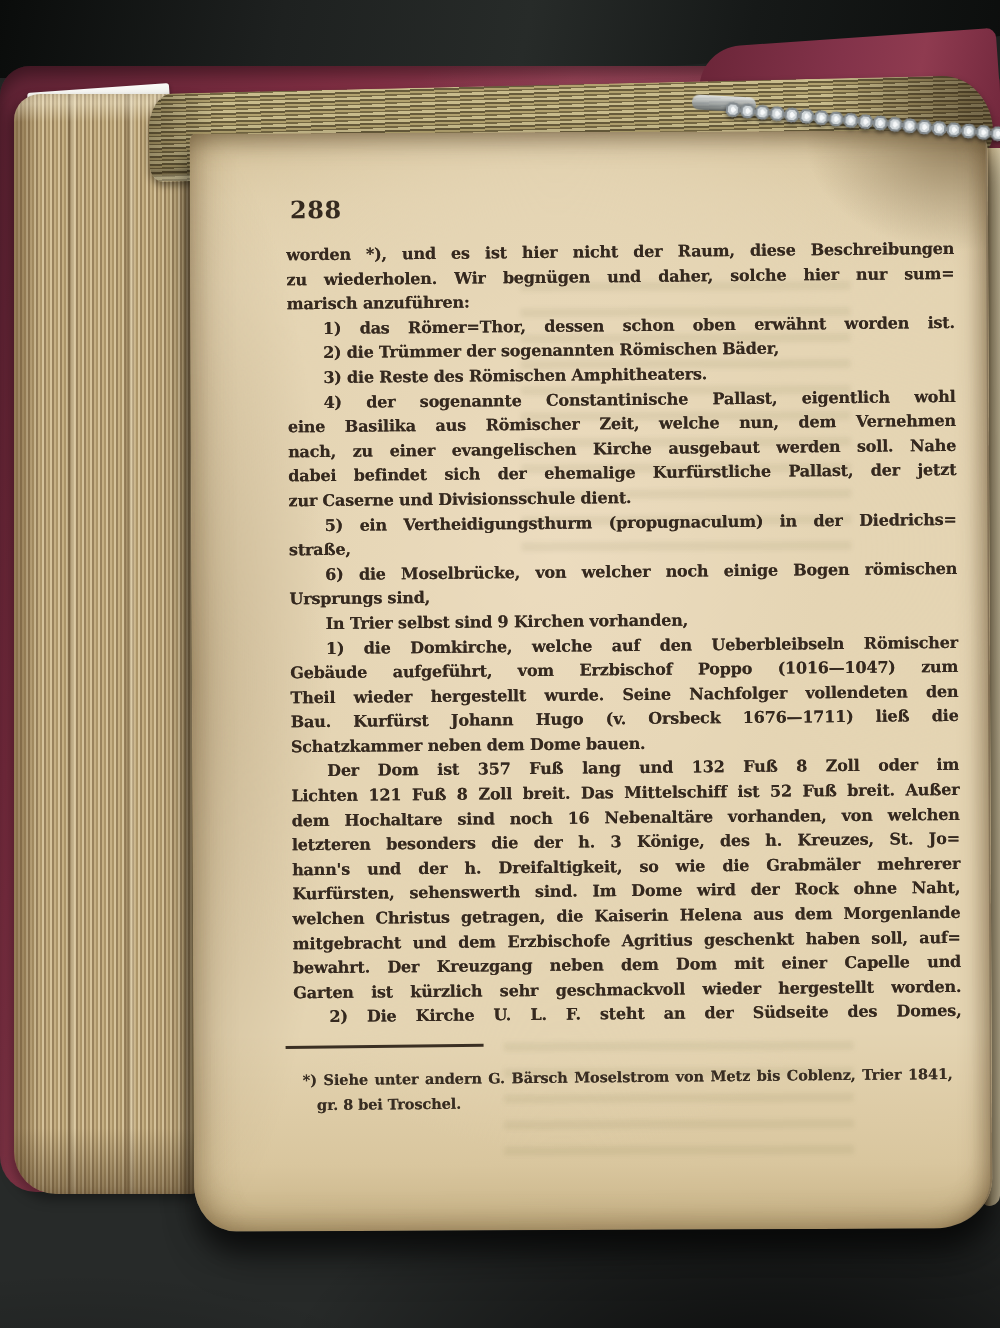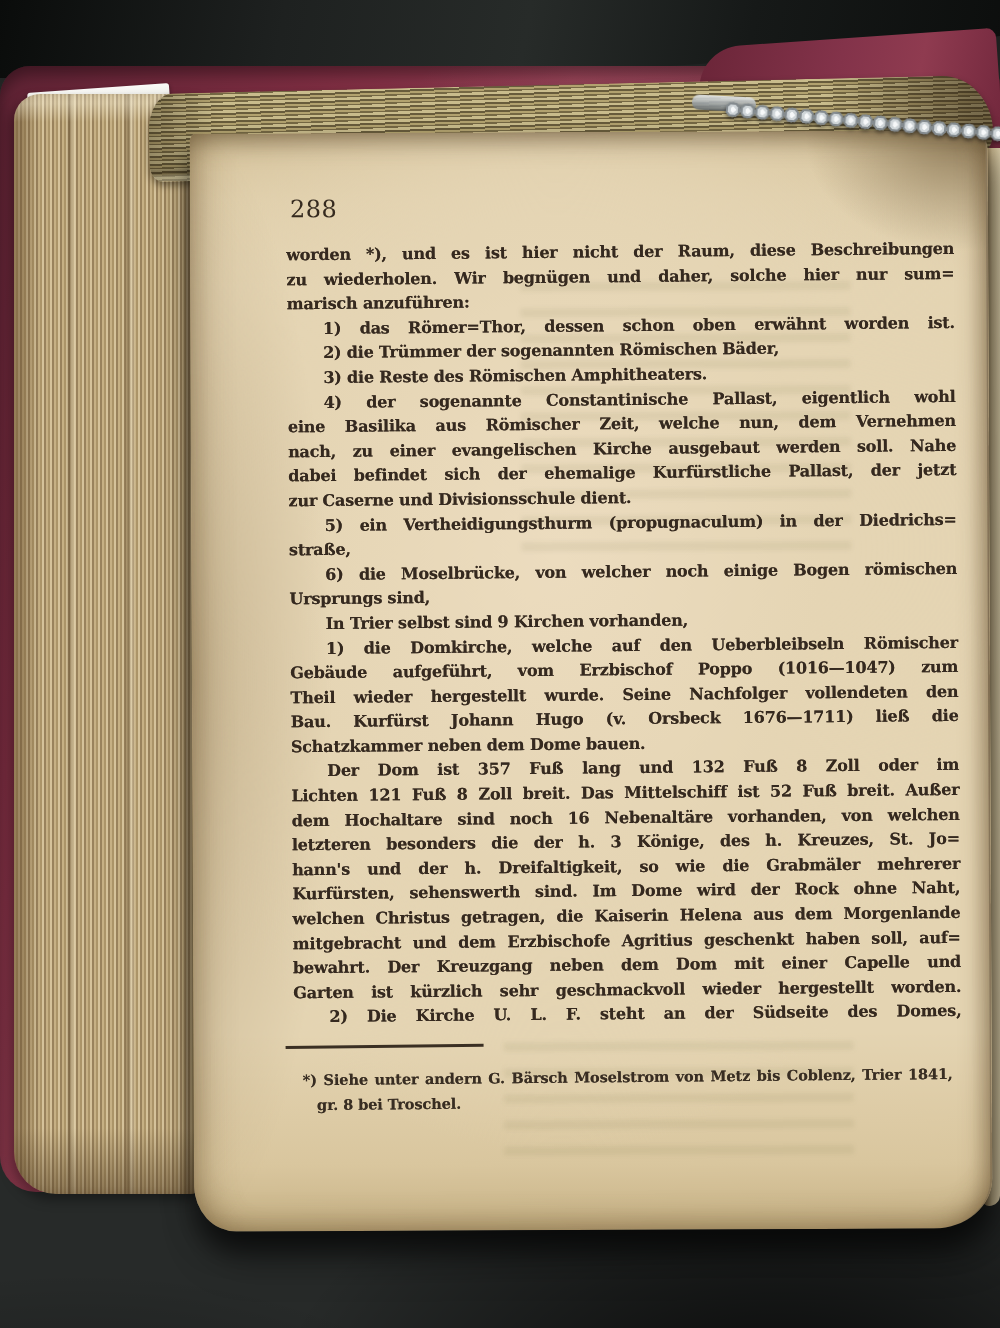--- a/index.html
+++ b/index.html
@@ -95,21 +95,21 @@
       10px 26px 40px rgba(0,0,0,.35);
   }
   
   .ghost{position:absolute;z-index:1;filter:blur(2px);pointer-events:none;
     background:repeating-linear-gradient(180deg, rgba(105,100,60,.09) 0 9px, rgba(105,100,60,0) 9px 26px);}
   .ghost.g1{left:330px;top:150px;width:330px;height:270px;}
   .ghost.g2{left:310px;top:910px;width:350px;height:120px;}
   
   .page-number{
     position:absolute;left:100px;top:62px;z-index:2;
-    font-size:24px;font-weight:400;letter-spacing:.5px;color:#352a1f;
+    font-size:24px;font-weight:700;letter-spacing:.5px;color:#352a1f;
   }
   .text-block{
     position:absolute;left:96px;top:110px;width:668px;z-index:2;
     transform:rotate(-0.3deg);transform-origin:0 0;
     color:#35291f;font-size:16px;font-weight:700;line-height:24.6px;letter-spacing:-.2px;
     text-shadow:0 0 .4px rgba(53,41,31,.75);
   }
   .line{width:100%;text-align:left;white-space:nowrap;}
   .line.j{text-align:justify;text-align-last:justify;white-space:normal;}
   .line.ind{text-indent:36px;}

